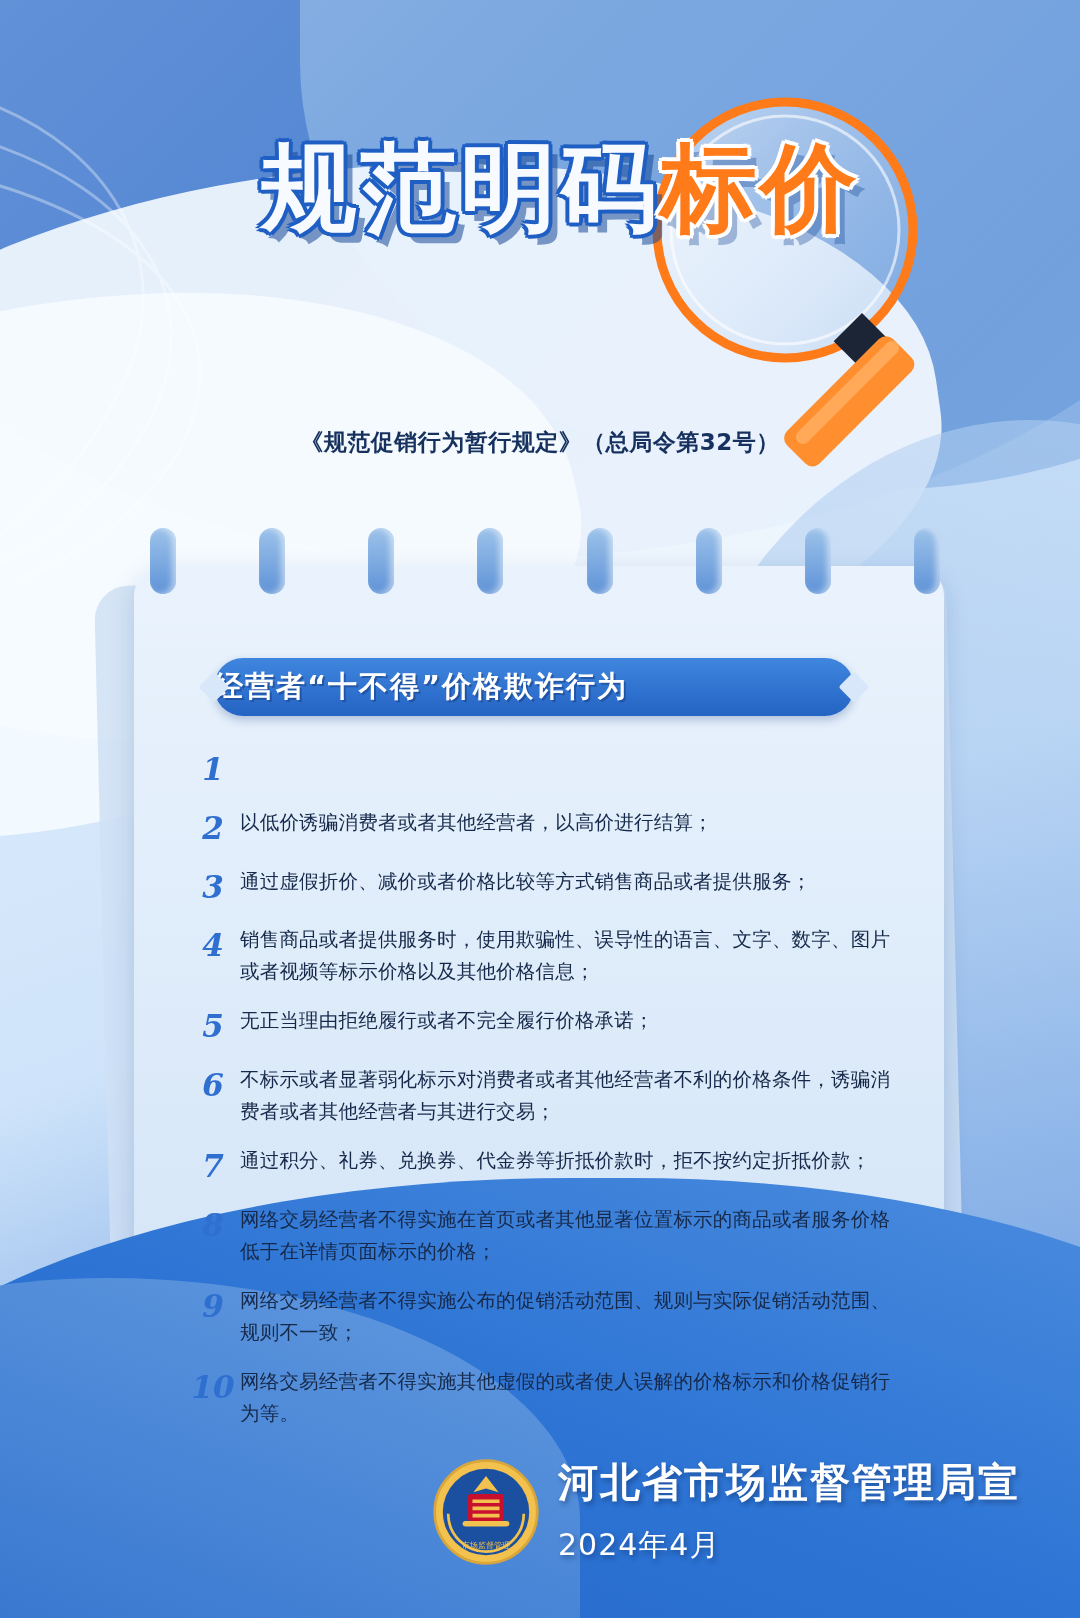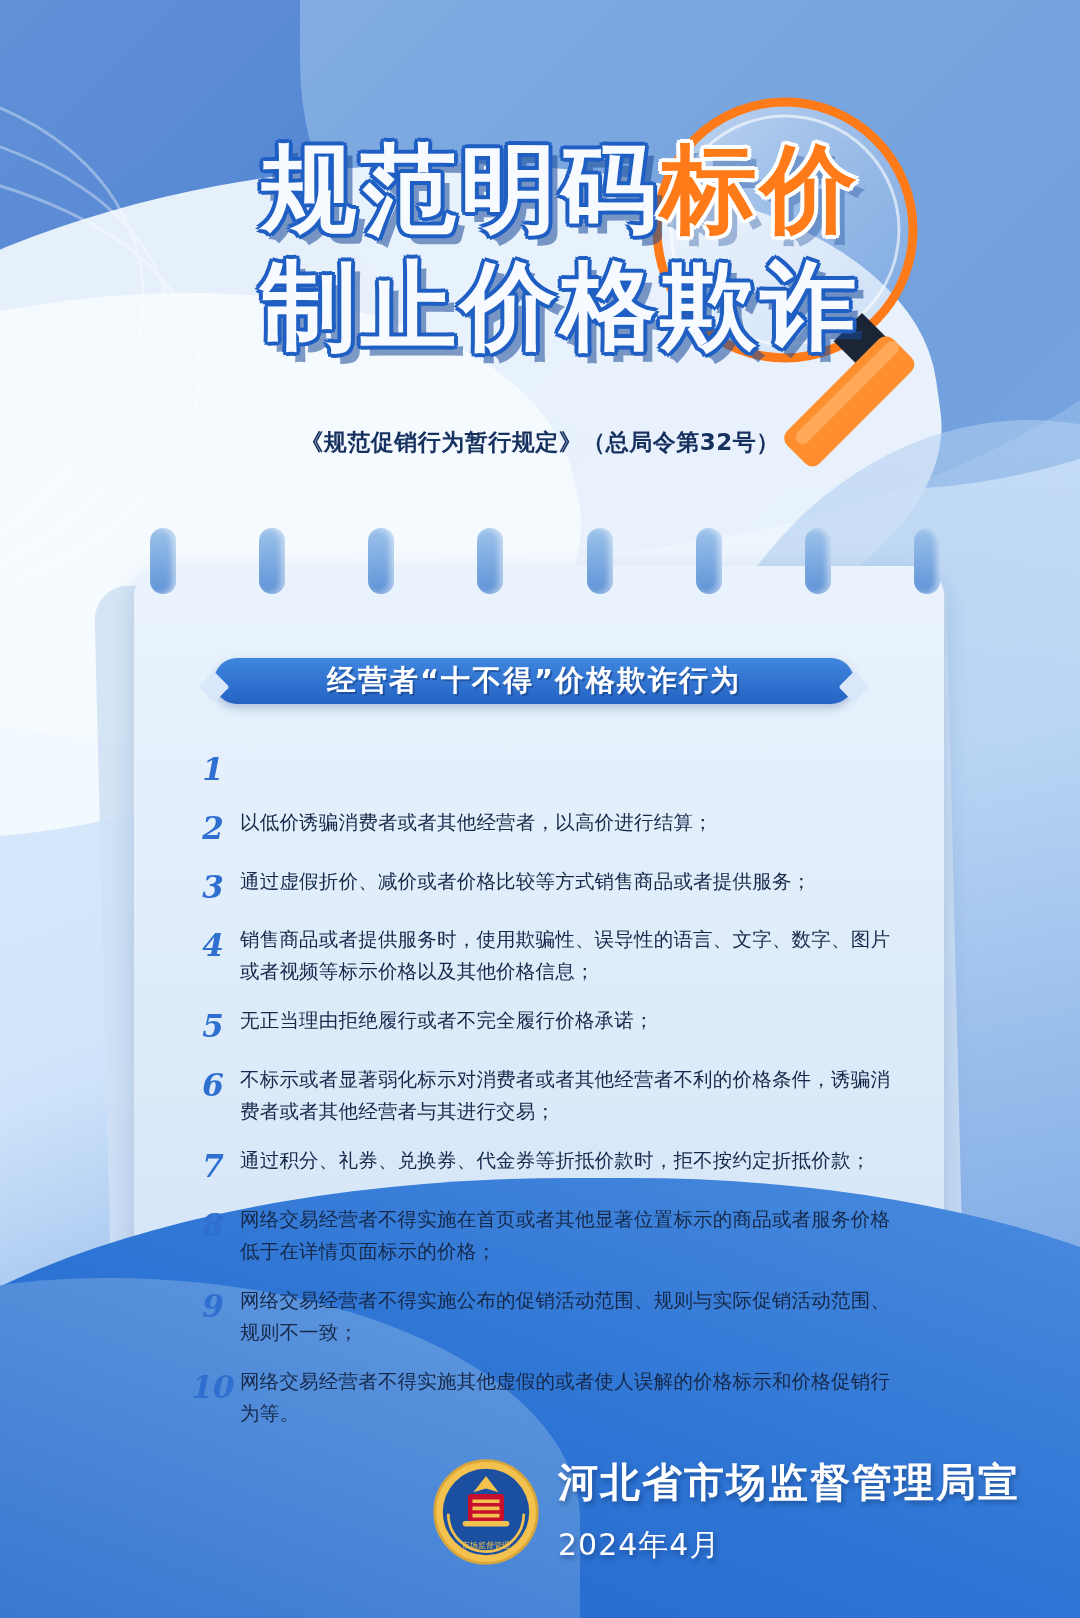--- a/index.html
+++ b/index.html
@@ -113,21 +113,21 @@
   
   .title-wrap {
     position: absolute;
     top: 130px;
     left: 0;
     width: 1080px;
     text-align: center;
     z-index: 5;
   }
   .title-line {
-    font-family: Liberation Sans, sans-serif;
+    font-family: Liberation Serif, serif;
     font-weight: bold;
     font-size: 96px;
     letter-spacing: 4px;
     line-height: 1.22;
     color: #f7fbff;
     text-shadow:
       4px 0 0 #1f5fc4, -4px 0 0 #1f5fc4, 0 4px 0 #1f5fc4, 0 -4px 0 #1f5fc4,
       3px 3px 0 #1f5fc4, -3px 3px 0 #1f5fc4, 3px -3px 0 #1f5fc4, -3px -3px 0 #1f5fc4,
       9px 10px 0 rgba(24,72,150,0.55);
     padding-left: 41px;
@@ -194,26 +194,25 @@
     background: linear-gradient(180deg, #9cc2ea 0%, #5f93d7 100%);
     box-shadow: inset -4px 0 6px rgba(255,255,255,0.5);
   }
 
   
   .banner {
     position: absolute;
     top: 658px;
     left: 214px;
     width: 640px;
-    height: 46px;
+    height: 58px;
     background: linear-gradient(180deg, #3f86de 0%, #2463c3 100%);
     border-radius: 29px;
     display: flex;
     align-items: center;
-    justify-content: center;
     box-shadow: 0 4px 10px rgba(20,60,130,0.28);
     z-index: 8;
   }
   .banner-text {
     color: #ffffff;
     font-family: "DejaVu Sans", sans-serif;
     font-weight: bold;
     font-size: 29px;
     letter-spacing: 2px;
     text-shadow: 2px 2px 0 rgba(18,52,112,0.45);
@@ -328,21 +327,20 @@
     <circle cx="185" cy="160" r="114" fill="none" stroke="#ffffff" stroke-width="3" opacity="0.6"></circle>
     <rect x="262" y="243" width="46" height="40" fill="#1b2536" transform="rotate(45 262 243)"></rect>
     <rect x="286" y="262" width="46" height="150" rx="10" fill="#ff8f2e" transform="rotate(45 286 262)"></rect>
     <rect x="292" y="268" width="14" height="140" rx="7" fill="#ffb268" transform="rotate(45 292 268)" opacity="0.75"></rect>
   </svg>
 
   <div class="title-wrap">
     <div class="title-line">
       <span>规范明码</span><span class="hl">标价</span>
     </div>
-    <div class="title-line">制止价格欺诈</div>
   </div>
 
   <div class="subtitle">
     <div>《规范促销行为暂行规定》（总局令第32号）</div>
   </div>
 
   <div class="pad-shadow"></div>
   <div class="pad"></div>
   <div class="rings">
     <div class="ring"></div>

